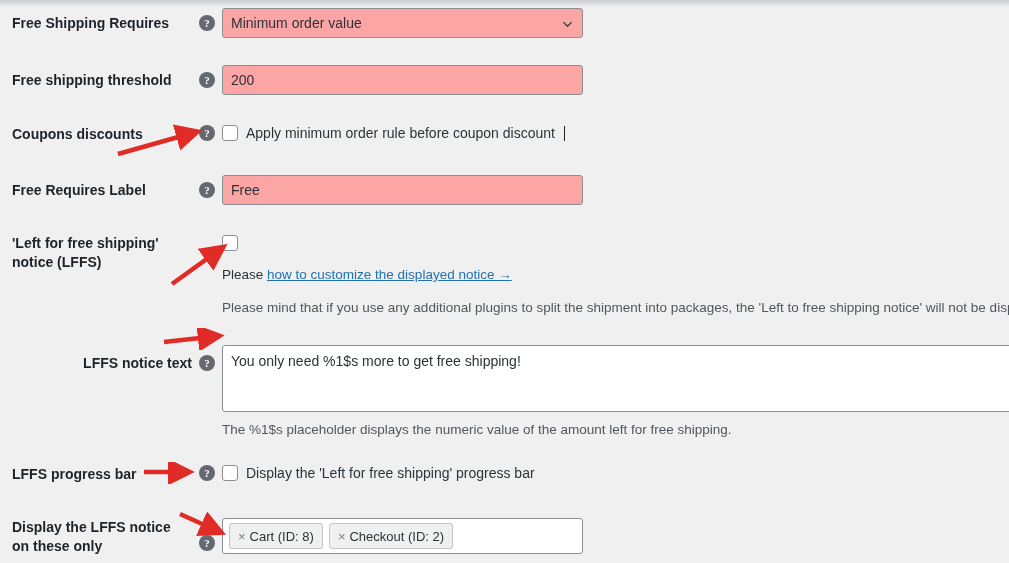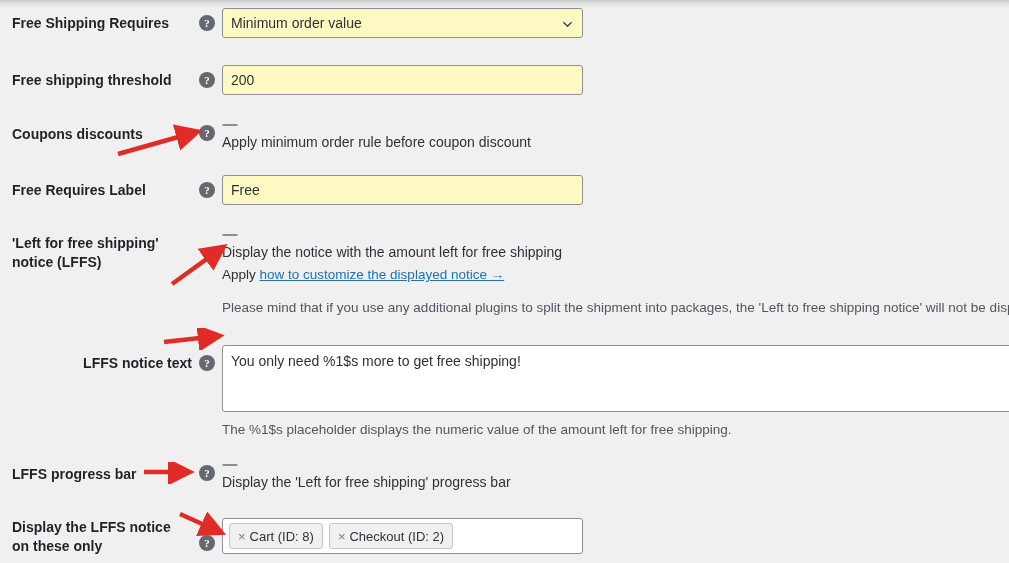--- a/index.html
+++ b/index.html
@@ -72,21 +72,21 @@
 
   input.text-input,
   select.select-input {
     box-sizing: border-box;
     height: 30px;
     width: 361px;
     padding: 4px 8px;
     font-family: "Liberation Sans", sans-serif;
     font-size: 14px;
     color: #2c3338;
-    background: #fef9c3;
+    background: #fca5a5;
     border: 1px solid #8c8f94;
     border-radius: 3px;
     box-shadow: 0 0 0 transparent;
     outline: none;
   }
   select.select-input {
     appearance: none;
     -webkit-appearance: none;
     padding-right: 28px;
   }
@@ -100,24 +100,23 @@
     right: 11px;
     top: 12px;
     width: 9px;
     height: 9px;
     pointer-events: none;
   }
   .select-arrow svg { display: block; }
 
   .checkbox-line {
     display: flex;
-    align-items: flex-start;
+    align-items: center;
     gap: 8px;
     height: 18px;
-    flex-direction: column;
   }
   .cbx {
     box-sizing: border-box;
     width: 16px;
     height: 16px;
     min-width: 16px;
     background: #ffffff;
     border: 1px solid #8c8f94;
     border-radius: 3px;
     cursor: pointer;
@@ -255,24 +254,23 @@
     <div class="field" style="top:0;">
       <input class="text-input" type="text" value="Free" style="">
     </div>
   </div>
 
   <div class="row" style="top:234px;">
     <div class="label" style="top:0; width:185px;">'Left for free shipping' notice (LFFS)</div>
     <div class="field" style="top:0;">
       <div class="checkbox-line">
         <span class="cbx"></span>
-        <span class="cbx-label">Display the notice with the amount left for free shipping</span>
       </div>
       <div class="learn-line" style="margin-top:15px;">
-        <span>Apply</span>
+        <span>Please</span>
         <a href="#">how to customize the displayed notice →</a>
       </div>
       <div class="desc" style="margin-top:18px;">Please mind that if you use any additional plugins to split the shipment into packages, the 'Left to free shipping notice' will not be displayed.</div>
     </div>
   </div>
 
   <div class="row" style="top:345px;">
     <div class="label" style="top:9px;text-align:right;">LFFS notice text</div>
     <div class="help-icon" style="top:10px;">?</div>
     <div class="field" style="top:0;">

